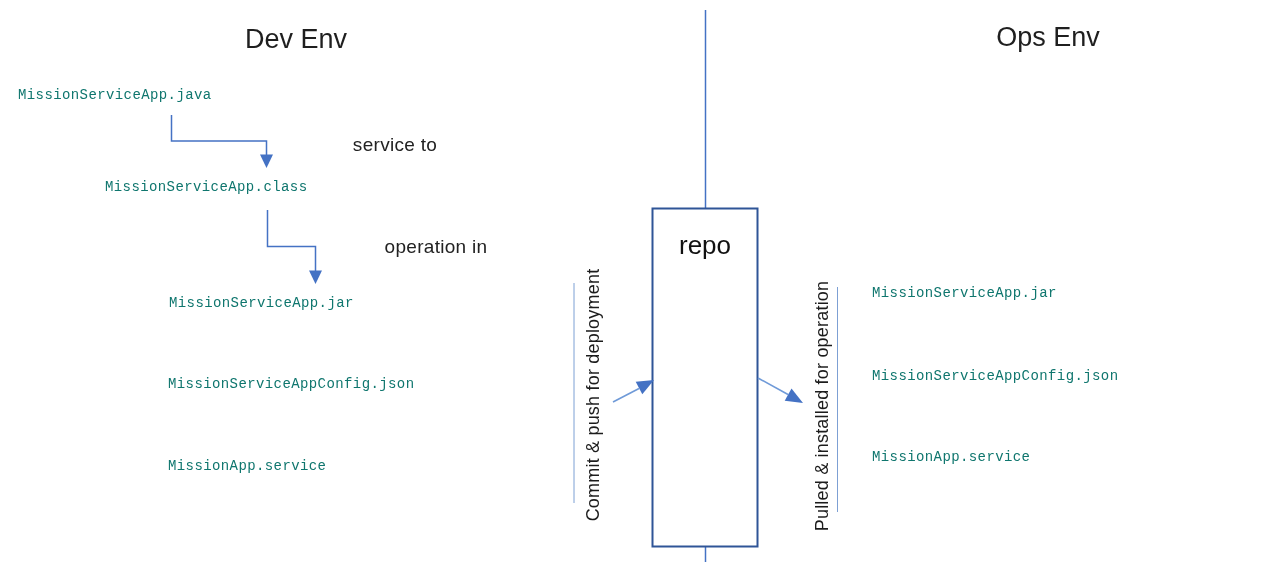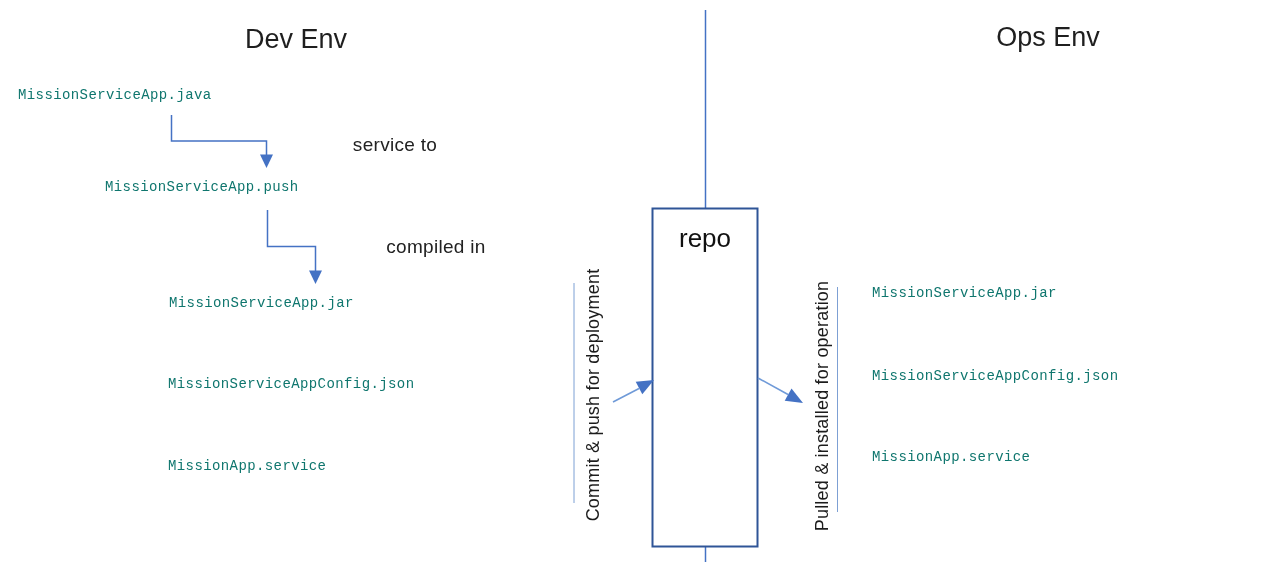--- a/index.html
+++ b/index.html
@@ -60,29 +60,29 @@
     <line x1="758" y1="378" x2="788" y2="394.5" stroke-width="1.6" stroke="#6f9ad8"></line>
     <polygon points="803,403 784.7,400.8 791.5,388.6" fill="#4472C4"></polygon>
 
     <rect x="1266" y="537" width="2.5" height="25" fill="#000000"></rect>
   </svg>
 
   <div class="txt hdr" style="left:296px;top:39px;">Dev Env</div>
   <div class="txt hdr" style="left:1016px;top:37px;margin-left:32px;">Ops Env</div>
 
   <div class="txt mono" style="left:18px;top:95px;">MissionServiceApp.java</div>
-  <div class="txt mono" style="left:105px;top:187px;">MissionServiceApp.push</div>
+  <div class="txt mono" style="left:105px;top:187px;">MissionServiceApp.class</div>
   <div class="txt mono" style="left:169px;top:303px;">MissionServiceApp.jar</div>
   <div class="txt mono" style="left:168px;top:384px;">MissionServiceAppConfig.json</div>
   <div class="txt mono" style="left:168px;top:466px;">MissionApp.service</div>
 
   <div class="txt ann" style="left:395px;top:145px;">service to</div>
-  <div class="txt ann" style="left:436px;top:247px;">compiled in</div>
+  <div class="txt ann" style="left:436px;top:247px;">operation in</div>
 
-  <div class="txt repo-label" style="left:705px;top:238px;">repo</div>
+  <div class="txt repo-label" style="left:705px;top:245px;">repo</div>
 
   <div class="txt rot" style="left:593px;top:395px;">Commit &amp; push for deployment</div>
   <div class="txt rot" style="left:822px;top:406px;">Pulled &amp; installed for operation</div>
 
   <div class="txt mono" style="left:872px;top:293px;">MissionServiceApp.jar</div>
   <div class="txt mono" style="left:872px;top:376px;">MissionServiceAppConfig.json</div>
   <div class="txt mono" style="left:872px;top:457px;">MissionApp.service</div>
 
 </div>
 

